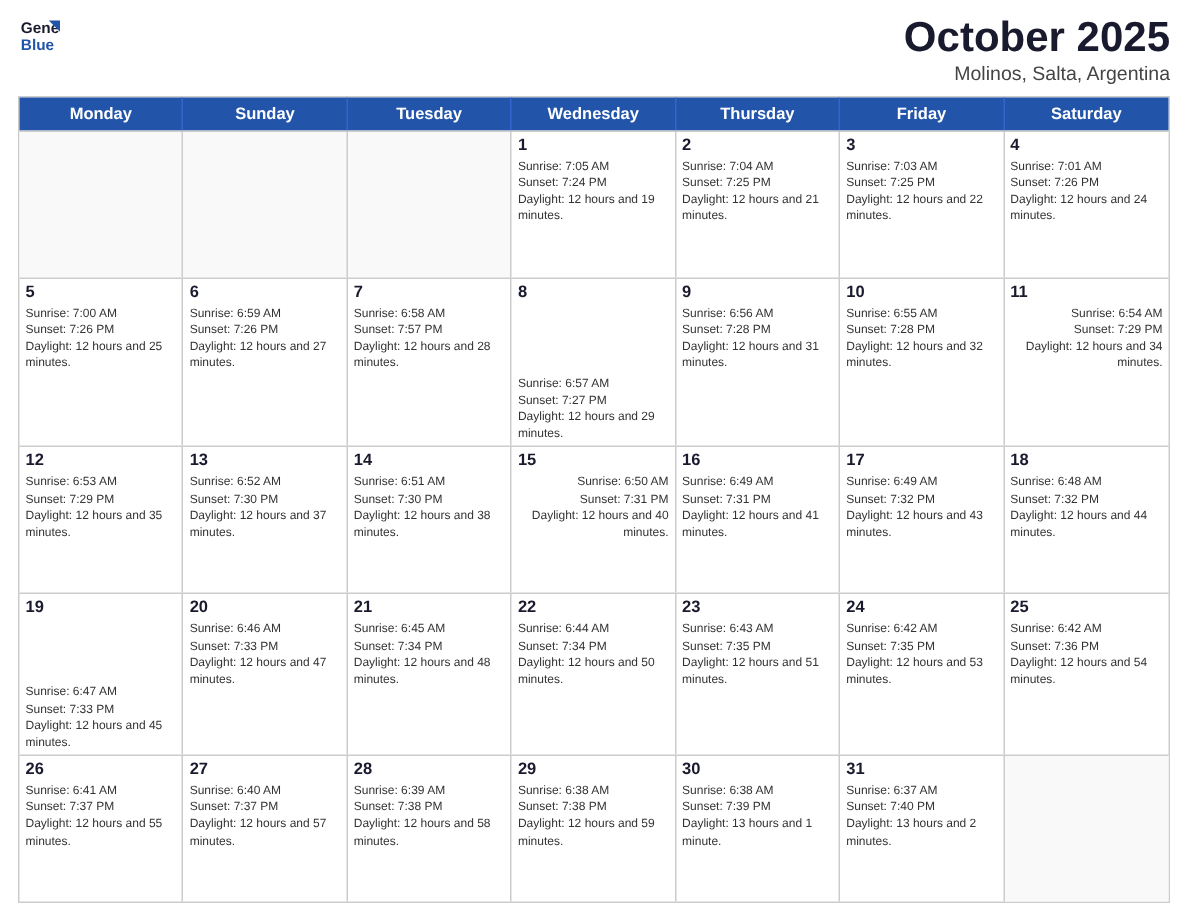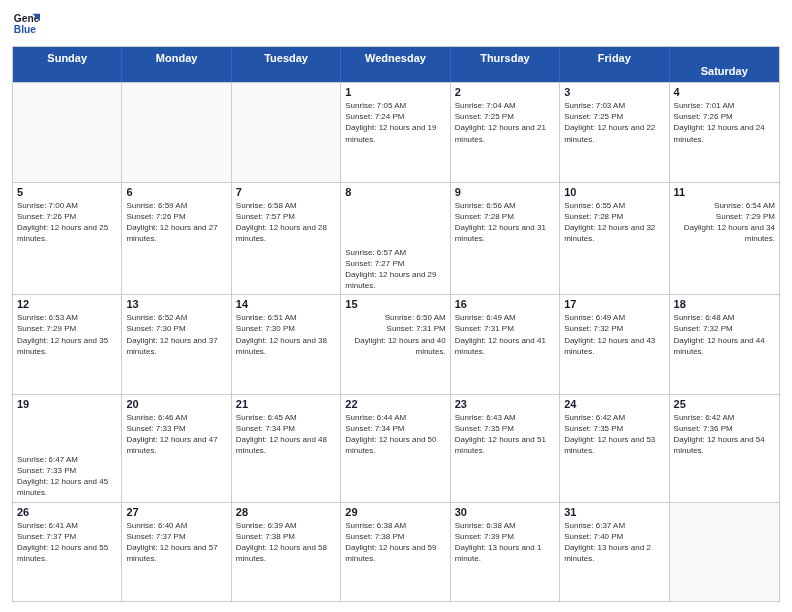--- a/index.html
+++ b/index.html
@@ -57,21 +57,21 @@
       background: #2255aa;
     }
     .day-header {
       color: #fff;
       font-size: 11px;
       font-weight: bold;
       text-align: center;
       padding: 5px 2px;
       border-right: 1px solid #3366cc;
     }
-    .day-header:last-child { border-right: none; margin-top: 13px; }
+    .day-header:last-child { border-right: none; }
     .weeks {
       flex: 1;
       display: flex;
       flex-direction: column;
     }
     .week-row {
       display: grid;
       grid-template-columns: repeat(7, 1fr);
       flex: 1;
       border-top: 1px solid #ccc;
@@ -106,26 +106,30 @@
 <div class="container">
   <div class="header">
     <div class="logo">
       <svg class="logo-icon" viewBox="0 0 30 30" xmlns="http://www.w3.org/2000/svg">
         <text x="2" y="13" font-size="11" font-weight="bold" fill="#1a1a2e">General</text>
         <text x="2" y="25" font-size="11" font-weight="bold" fill="#2255aa">Blue</text>
         <polygon points="22,4 30,4 30,12" fill="#2255aa"></polygon>
       </svg>
 
     </div>
+    <div class="title-block">
+      <div class="month-title">October 2025</div>
+      <div class="location">Molinos, Salta, Argentina</div>
+    </div>
   </div>
 
   <div class="calendar">
     <div class="day-headers">
-    <div class="day-header">Sunday</div>
-        <div class="day-header">Monday</div>
+    <div class="day-header">Monday</div>
+        <div class="day-header">Sunday</div>
         <div class="day-header">Tuesday</div>
         <div class="day-header">Wednesday</div>
         <div class="day-header">Thursday</div>
         <div class="day-header">Friday</div>
         <div class="day-header">Saturday</div>
       </div>
     <div class="weeks">
     <div class="week-row">
           <div class="day-cell empty"></div>
           <div class="day-cell empty"></div>

